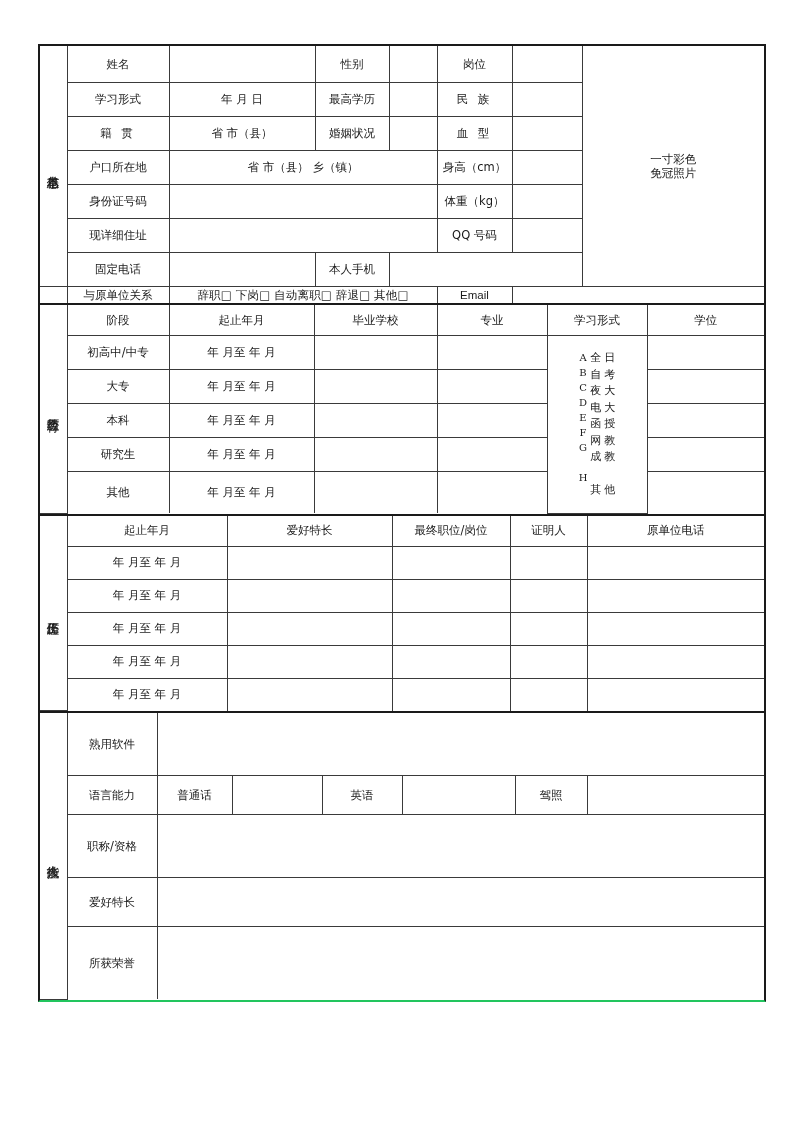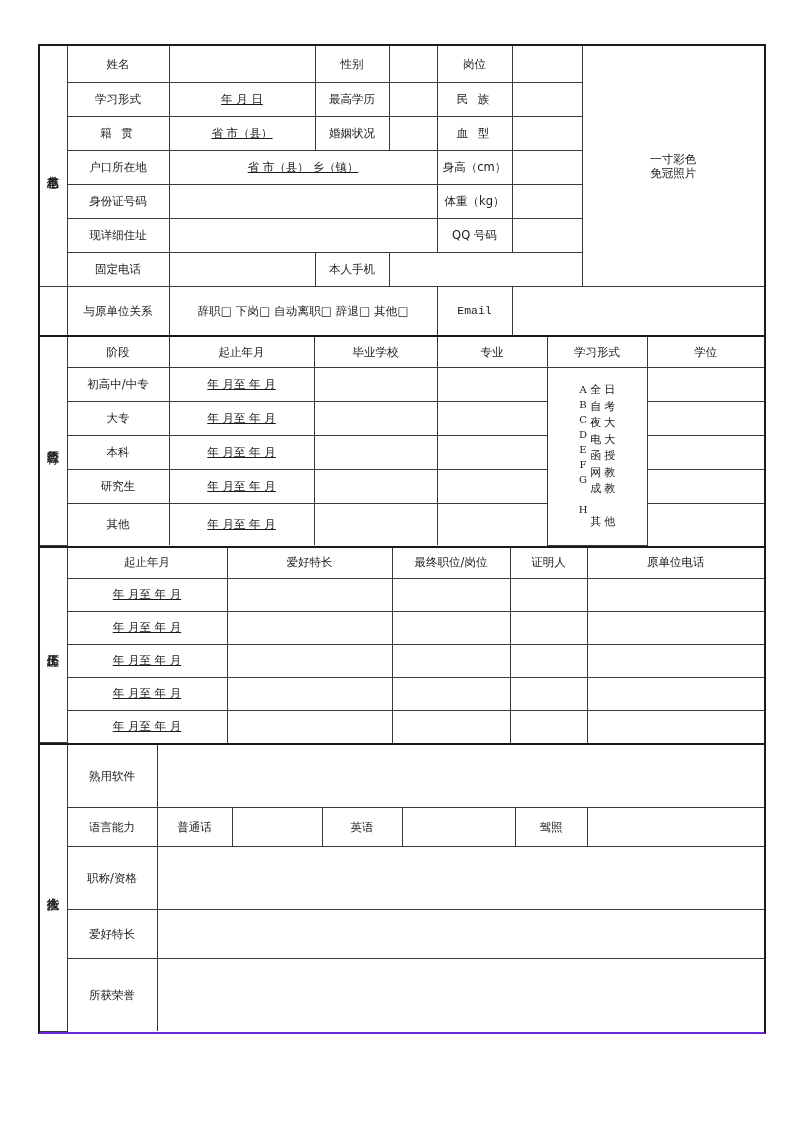--- a/index.html
+++ b/index.html
@@ -42,21 +42,21 @@
     background: #ffffff;
   }
 
   
   .frame {
     border: 2px solid #1a1a1a;
     border-bottom: none;
     box-sizing: content-box;
     width: 724px;
   }
-  .frame.last { border-bottom: 2px solid #6d28d9; }
+  .frame.last { border-bottom: 2px solid #22c55e; }
   .frame table.block td.edge-l { border-left: none; }
   .frame table.block td.edge-r { border-right: none; }
   .frame table.block tr:first-child td { border-top: none; }
   .frame table.block tr:last-child td { border-bottom: none; }
 
   
   .vlabel {
     font-size: 12.5px;
     line-height: 1.55;
     letter-spacing: 0;
@@ -67,23 +67,23 @@
     margin: 0 auto;
   }
   .vlabel-wrap {
     display: flex;
     align-items: center;
     justify-content: center;
     height: 100%;
     width: 100%;
   }
   .lbl-wide { font-size: 11.5px; letter-spacing: 3px; }
-  .mono { font-family: Liberation Mono, monospace; font-size: 10.5px; }
-
-  .spaced-date { letter-spacing: 0; font-size: 11.5px; text-decoration: underline; }
+  .mono { font-family: Liberation Sans, sans-serif; font-size: 10.5px; }
+
+  .spaced-date { letter-spacing: 0; font-size: 11.5px; }
 
   .photo-cell {
     font-size: 11.5px;
     line-height: 2.6;
     vertical-align: middle;
   }
 
   .checkline { font-size: 11.2px; letter-spacing: 0.2px; }
 
   
@@ -183,21 +183,21 @@
 
         <tr>
           <td style="height:33px">固定电话</td>
           <td></td>
           <td>本人手机</td>
           <td colspan="3"></td>
         </tr>
 
         <tr>
           <td class="edge-l"></td>
-          <td style="height:48px">与原单位关系</td>
+          <td style="height:16px">与原单位关系</td>
           <td class="checkline" colspan="3">辞职□  下岗□  自动离职□  辞退□  其他□</td>
           <td class="mono">Email</td>
           <td class="edge-r" colspan="2"></td>
         </tr>
       </tbody>
     </table>
   </div>
 
   <div class="frame" style="border-top:2px solid #1a1a1a">
     <table class="block">

